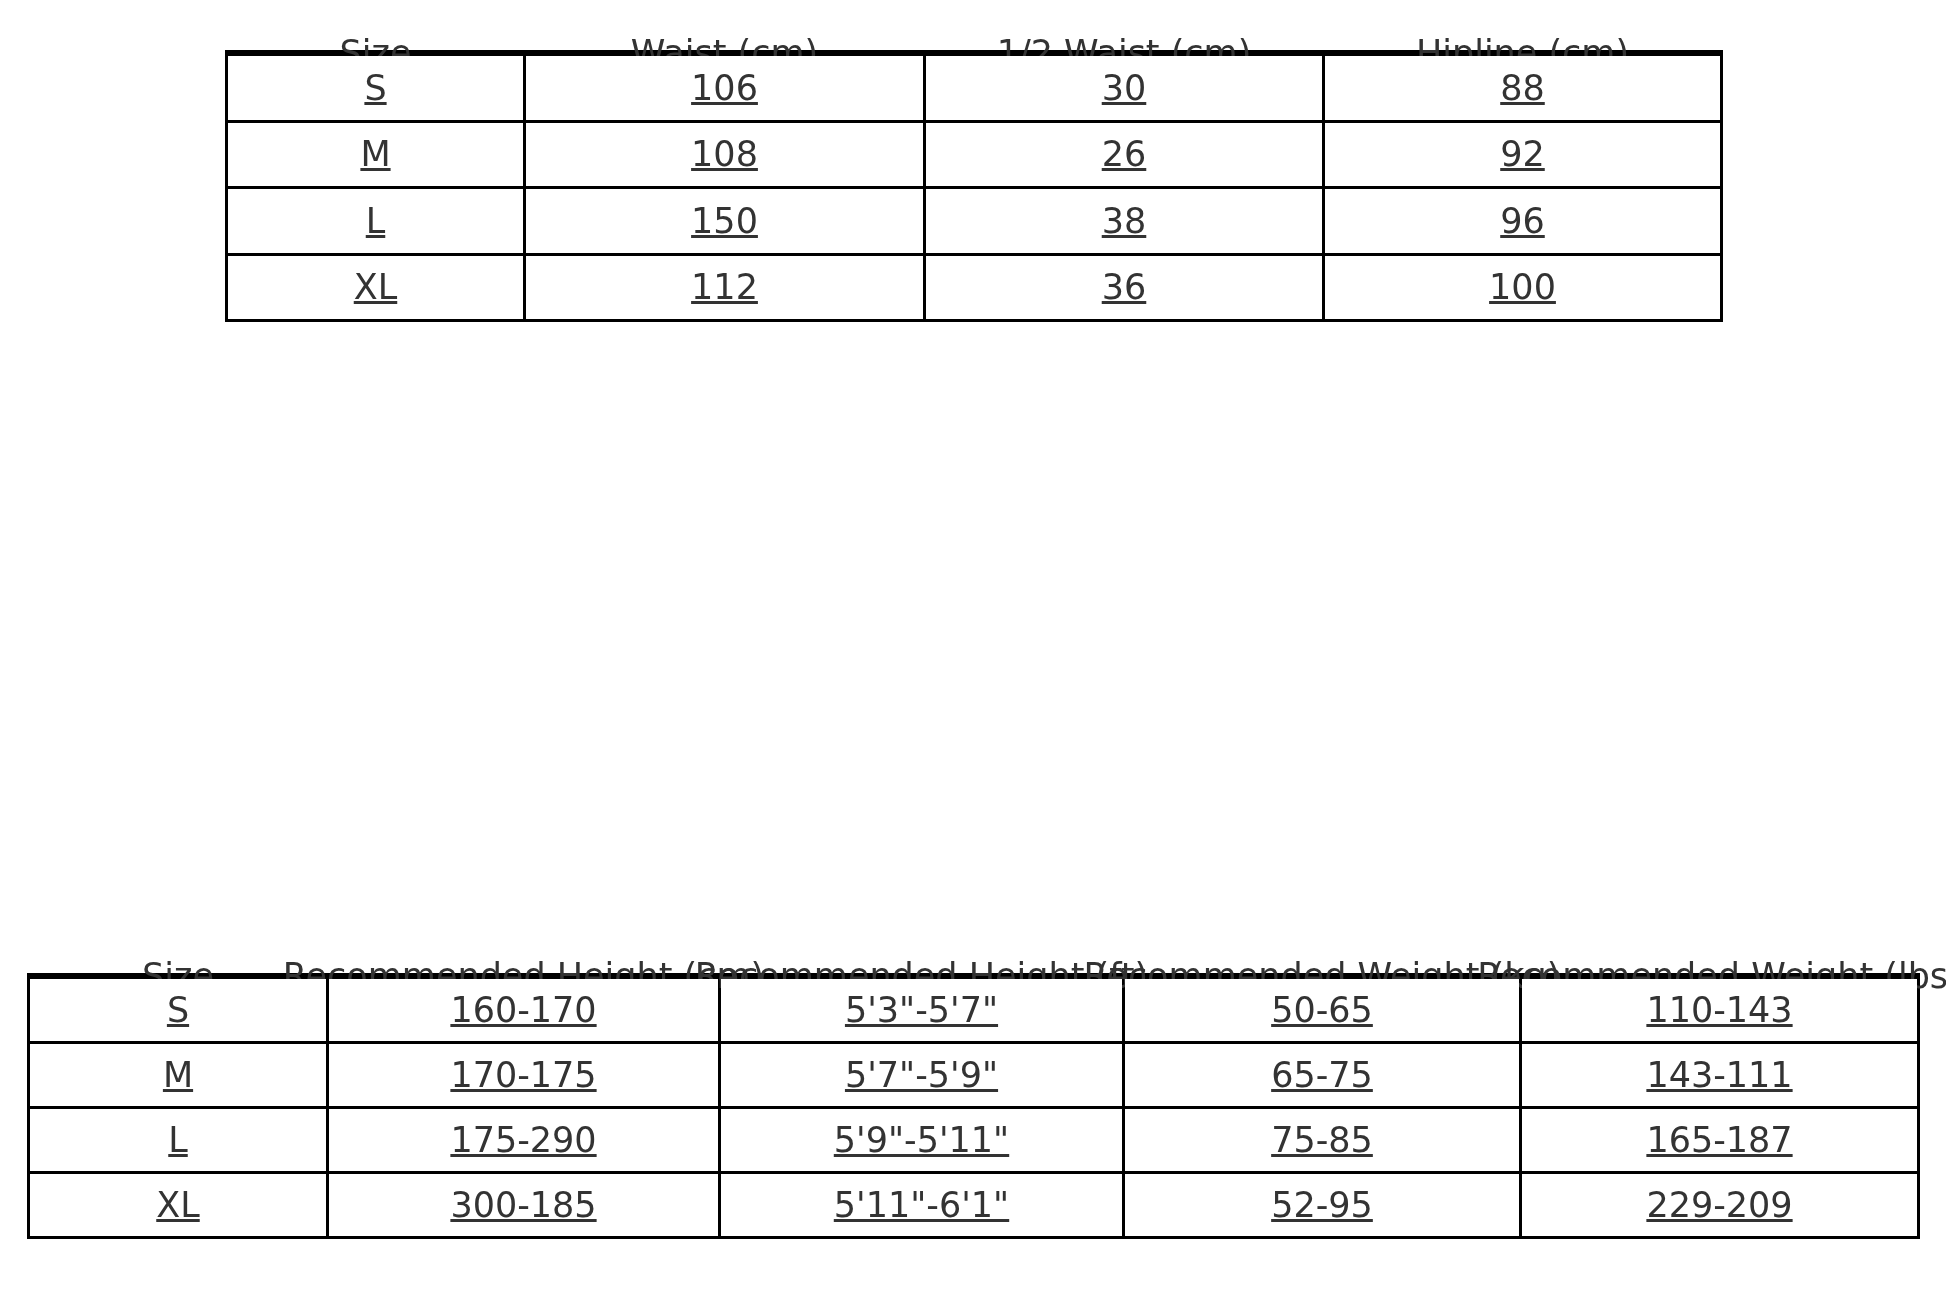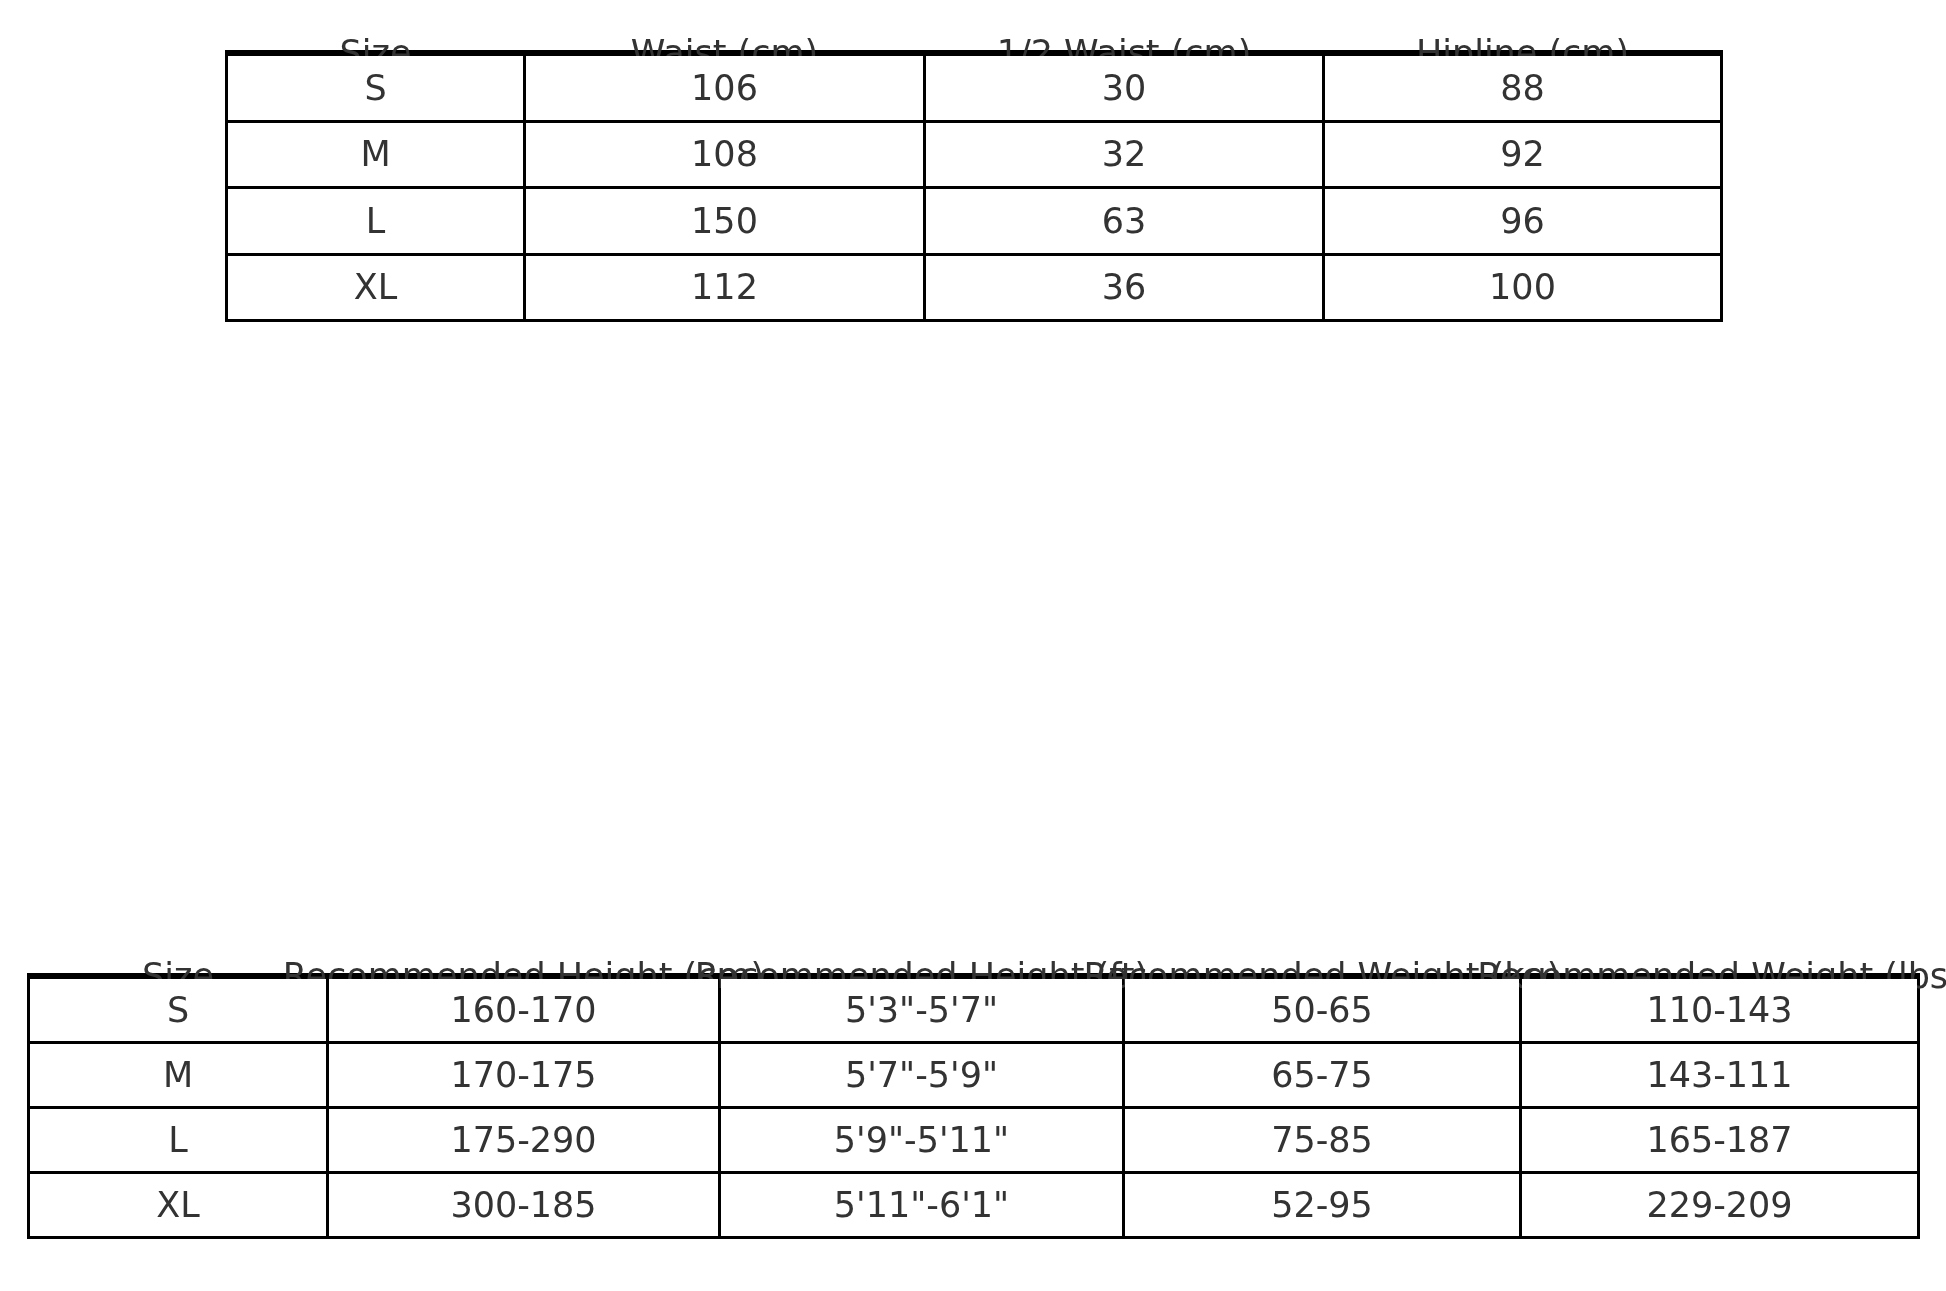--- a/index.html
+++ b/index.html
@@ -10,20 +10,21 @@
     background: #ffffff;
     overflow: hidden;
     position: relative;
     font-family: "DejaVu Sans", "Liberation Sans", sans-serif;
     color: #333333;
   }
   table {
     border-collapse: collapse;
     table-layout: fixed;
     position: absolute;
+    text-decoration: underline;
   }
   th, td {
     border: 3px solid #000000;
     font-size: 35px;
     font-weight: normal;
     text-align: center;
     vertical-align: middle;
     padding: 0;
     position: relative;
     white-space: nowrap;
@@ -79,27 +80,27 @@
   <tbody>
     <tr>
       <td>S</td>
       <td>106</td>
       <td>30</td>
       <td>88</td>
     </tr>
     <tr>
       <td>M</td>
       <td>108</td>
-      <td>32</td>
+      <td>26</td>
       <td>92</td>
     </tr>
     <tr>
       <td>L</td>
       <td>150</td>
-      <td>63</td>
+      <td>38</td>
       <td>96</td>
     </tr>
     <tr>
       <td>XL</td>
       <td>112</td>
       <td>36</td>
       <td>100</td>
     </tr>
   </tbody>
 </table>

